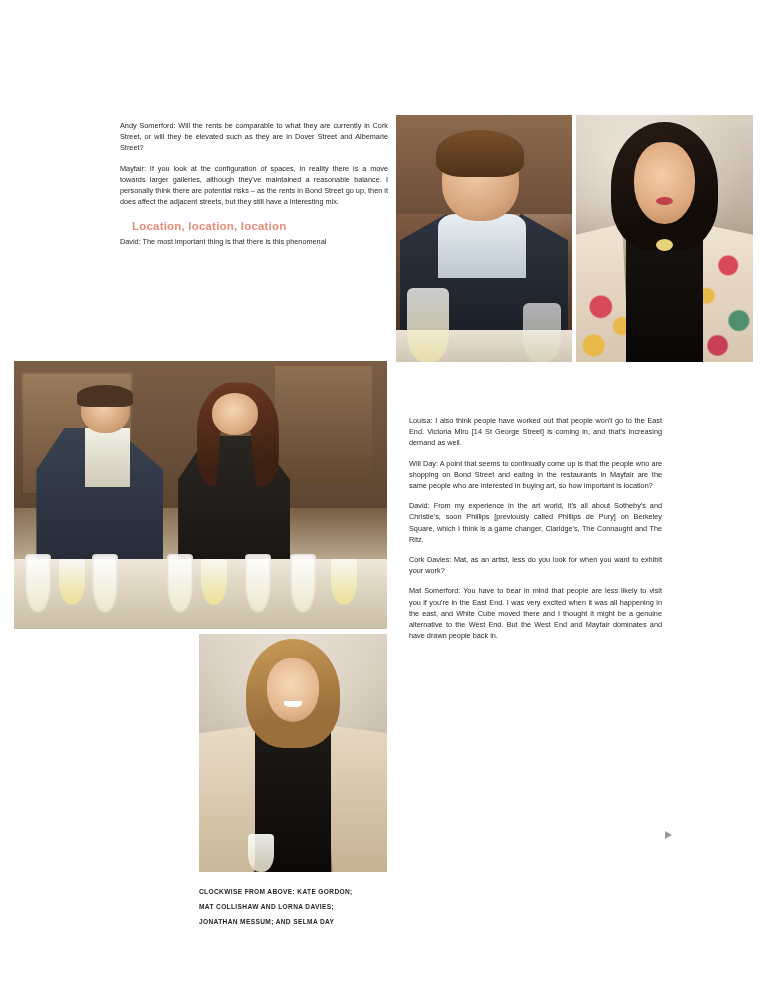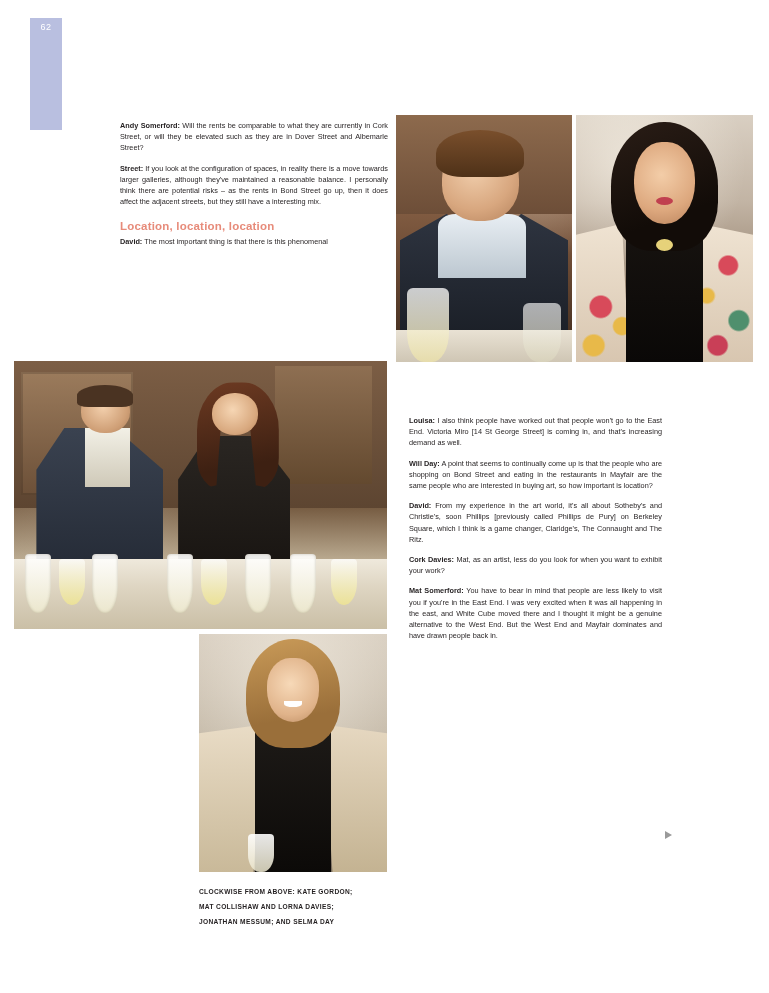--- a/index.html
+++ b/index.html
@@ -37,26 +37,26 @@
     position:absolute;
     font-size:7.3px;
     line-height:11.2px;
     text-align:justify;
     color:#231f20;
   }
   .col-left{left:120px;top:120px;width:268px;}
   .col-right{left:409px;top:415px;width:253px;}
 
   p{margin:0 0 9px 0;}
-  .speaker{font-weight:bold;}
+  .speaker{font-weight:normal;}
   .subhead{
     color:#e78b7a;
     font-size:11.5px;
     font-weight:bold;
-    margin:14px 0 3px 0;
+    margin:14px 0 3px 12px;
     letter-spacing:.2px;
   }
 
   
   .photo{position:absolute;overflow:hidden;background:#cfc3b6;}
 
   
   #photo-men{left:396px;top:115px;width:176px;height:247px;}
   
   #photo-woman-floral{left:576px;top:115px;width:177px;height:247px;}
@@ -294,28 +294,24 @@
     position:absolute;left:26%;bottom:0;width:14%;height:16%;
     background:linear-gradient(180deg,rgba(255,255,255,.9),rgba(235,230,205,.85));
     border-radius:4px 4px 45% 45%;
   }
 </style>
 </head>
 <body>
 
 <div class="page">
 
-  <div class="tab">
-    <div class="pagenum">62</div>
-    <div class="vtext">art lunch</div>
-  </div>
 
   <div class="col col-left">
     <p><span class="speaker">Andy Somerford:</span><span> Will the rents be comparable to what they are currently in Cork Street, or will they be elevated such as they are in Dover Street and Albemarle Street?</span></p>
-    <p><span class="speaker">Street:</span><span> If you look at the configuration of spaces, in reality there is a move towards larger galleries, although they've maintained a reasonable balance. I personally think there are potential risks – as the rents in Bond Street go up, then it does affect the adjacent streets, but they still have a interesting mix.</span></p>
+    <p><span class="speaker">Mayfair:</span><span> If you look at the configuration of spaces, in reality there is a move towards larger galleries, although they've maintained a reasonable balance. I personally think there are potential risks – as the rents in Bond Street go up, then it does affect the adjacent streets, but they still have a interesting mix.</span></p>
     <div class="subhead">Location, location, location</div>
     <p><span class="speaker">David:</span><span> The most important thing is that there is this phenomenal</span></p>
   </div>
 
   <div class="col col-right">
     <p><span class="speaker">Louisa:</span><span> I also think people have worked out that people won't go to the East End. Victoria Miro [14 St George Street] is coming in, and that's increasing demand as well.</span></p>
     <p><span class="speaker">Will Day:</span><span> A point that seems to continually come up is that the people who are shopping on Bond Street and eating in the restaurants in Mayfair are the same people who are interested in buying art, so how important is location?</span></p>
     <p><span class="speaker">David:</span><span> From my experience in the art world, it's all about Sotheby's and Christie's, soon Phillips [previously called Phillips de Pury] on Berkeley Square, which I think is a game changer, Claridge's, The Connaught and The Ritz.</span></p>
     <p><span class="speaker">Cork Davies:</span><span> Mat, as an artist, less do you look for when you want to exhibit your work?</span></p>
     <p><span class="speaker">Mat Somerford:</span><span> You have to bear in mind that people are less likely to visit you if you're in the East End. I was very excited when it was all happening in the east, and White Cube moved there and I thought it might be a genuine alternative to the West End. But the West End and Mayfair dominates and have drawn people back in.</span></p>

